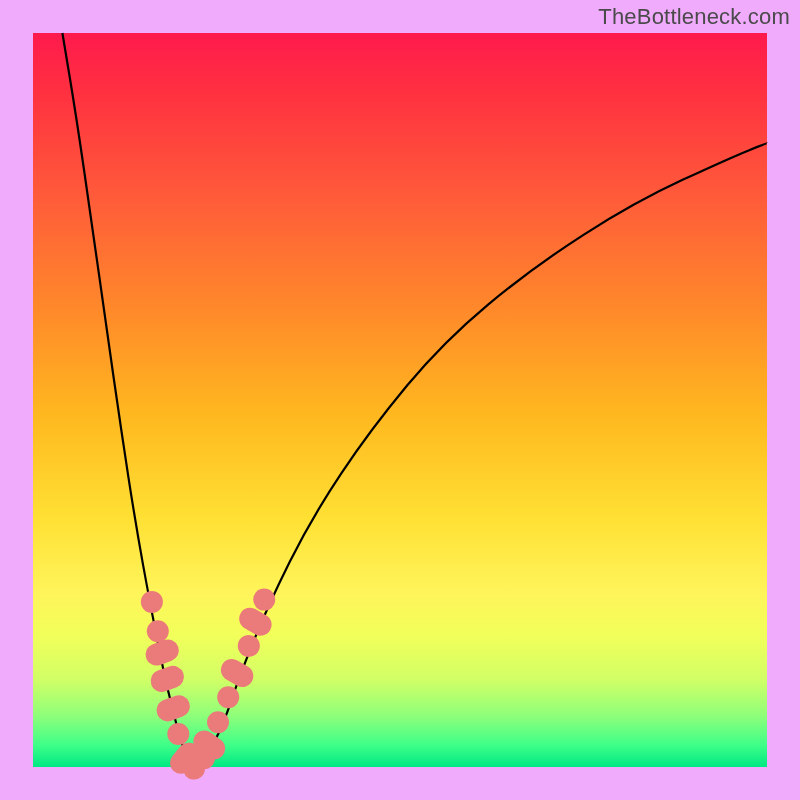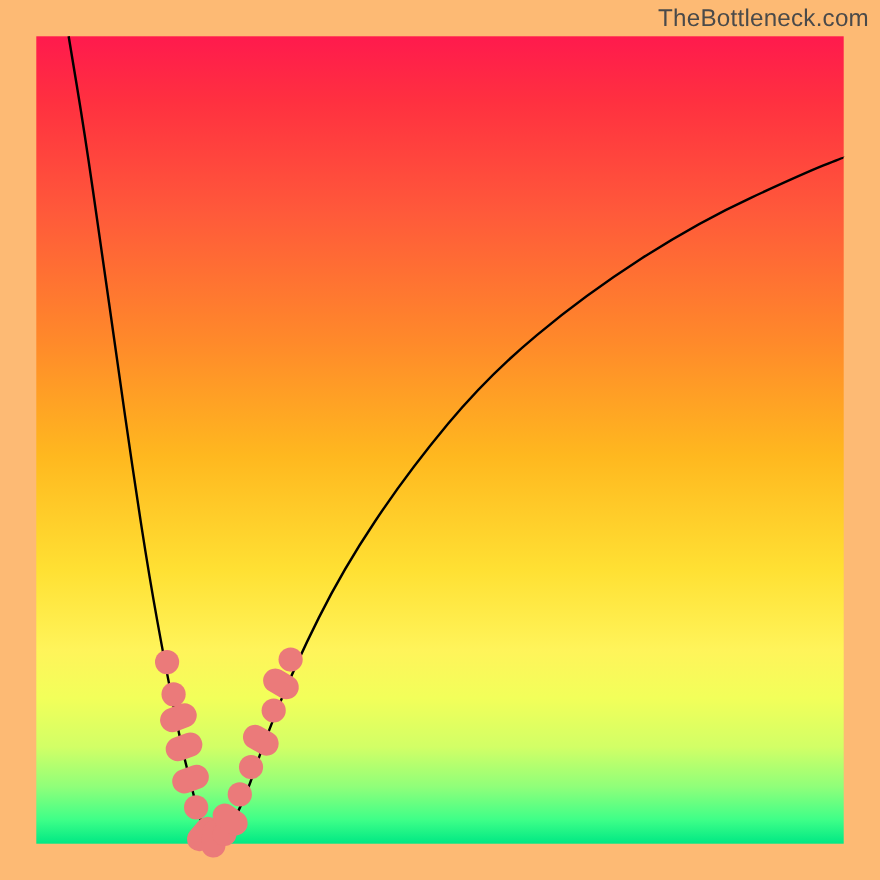--- a/index.html
+++ b/index.html
@@ -10,21 +10,21 @@
     background: #000;
     overflow: hidden;
     font-family: Arial, Helvetica, sans-serif;
   }
   .frame {
     position: absolute;
     left: 0;
     top: 0;
     width: 800px;
     height: 800px;
-    background: #fdba74;
+    background: #f0abfc;
   }
   .plot {
     position: absolute;
     left: 33px;
     top: 33px;
     width: 734px;
     height: 734px;
     background: linear-gradient(to bottom,
       #ff1a4d 0%,
       #ff3040 8%,

